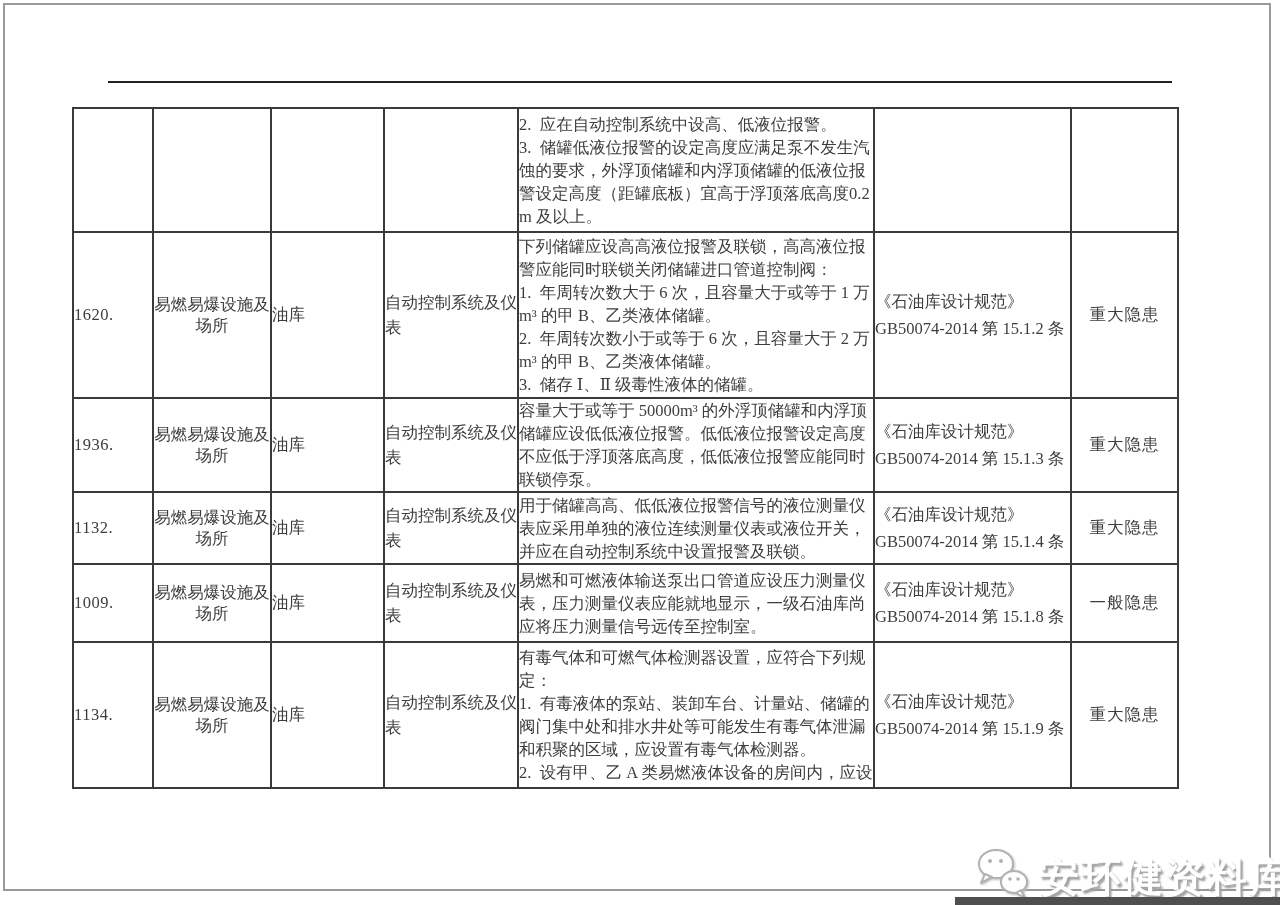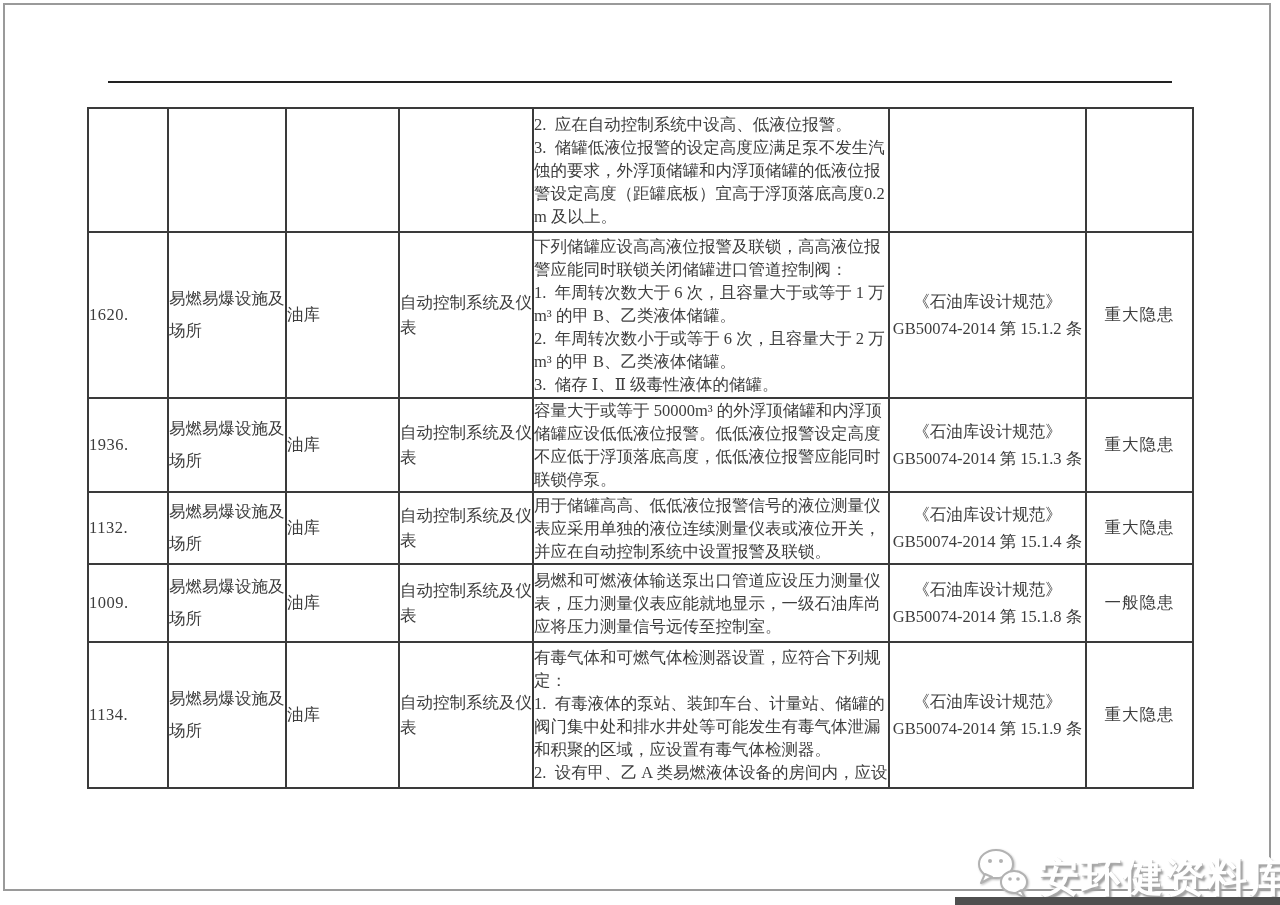--- a/index.html
+++ b/index.html
@@ -10,40 +10,40 @@
   }
   .page-frame{
     position:absolute;left:3px;top:3px;width:1268px;height:888px;
     border:2px solid #9a9a9a;box-sizing:border-box;background:#ffffff;
   }
   .header-rule{
     position:absolute;left:108px;top:81px;width:1064px;height:2px;
     background:#222222;
   }
   table.reg{
-    position:absolute;left:87px;top:107px;width:1105px;
+    position:absolute;left:72px;top:107px;width:1105px;
     border-collapse:collapse;table-layout:fixed;padding-left:12px;
   }
   table.reg td{
     border:2px solid #3a3a3a;box-sizing:border-box;
     font-size:16.5px;vertical-align:middle;overflow:hidden;
     padding:0;
   }
   tr.r0{height:124px;} tr.r1{height:166px;} tr.r2{height:93px;}
   tr.r3{height:72px;}  tr.r4{height:78px;}  tr.r5{height:146px;}
   td.num{padding-left:8px;font-size:17px;letter-spacing:.5px;}
-  td.cat{padding:0 5px 0 7px;line-height:32px;}
+  td.cat{padding:0 5px 0 7px;line-height:21px;text-align:center;}
   td.fac{padding:0 5px 0 7px;margin-left:20px;}
   td.sys{padding:0 5px 0 7px;line-height:25px;margin-left:20px;}
   td.desc{
     vertical-align:top;padding:2px 4px 0 6px;line-height:23px;
     white-space:pre-wrap;word-break:break-all;
   }
   td.ref{
-    text-align:center;line-height:27px;white-space:pre-wrap;font-size:16.5px;
+    text-align:left;line-height:27px;white-space:pre-wrap;font-size:16.5px;
     padding:0 2px;
   }
   td.sev{text-align:center;letter-spacing:1px;font-family:Liberation Serif, serif;}
   .watermark{
     position:absolute;left:975px;top:844px;width:290px;height:66px;
     display:flex;align-items:center;
   }
   .wm-icon{flex:0 0 auto;margin-right:8px;filter:drop-shadow(1.5px 1.5px 1px #bdbdbd);}
   .wm-text{
     font-family:"Liberation Sans","DejaVu Sans",sans-serif;

